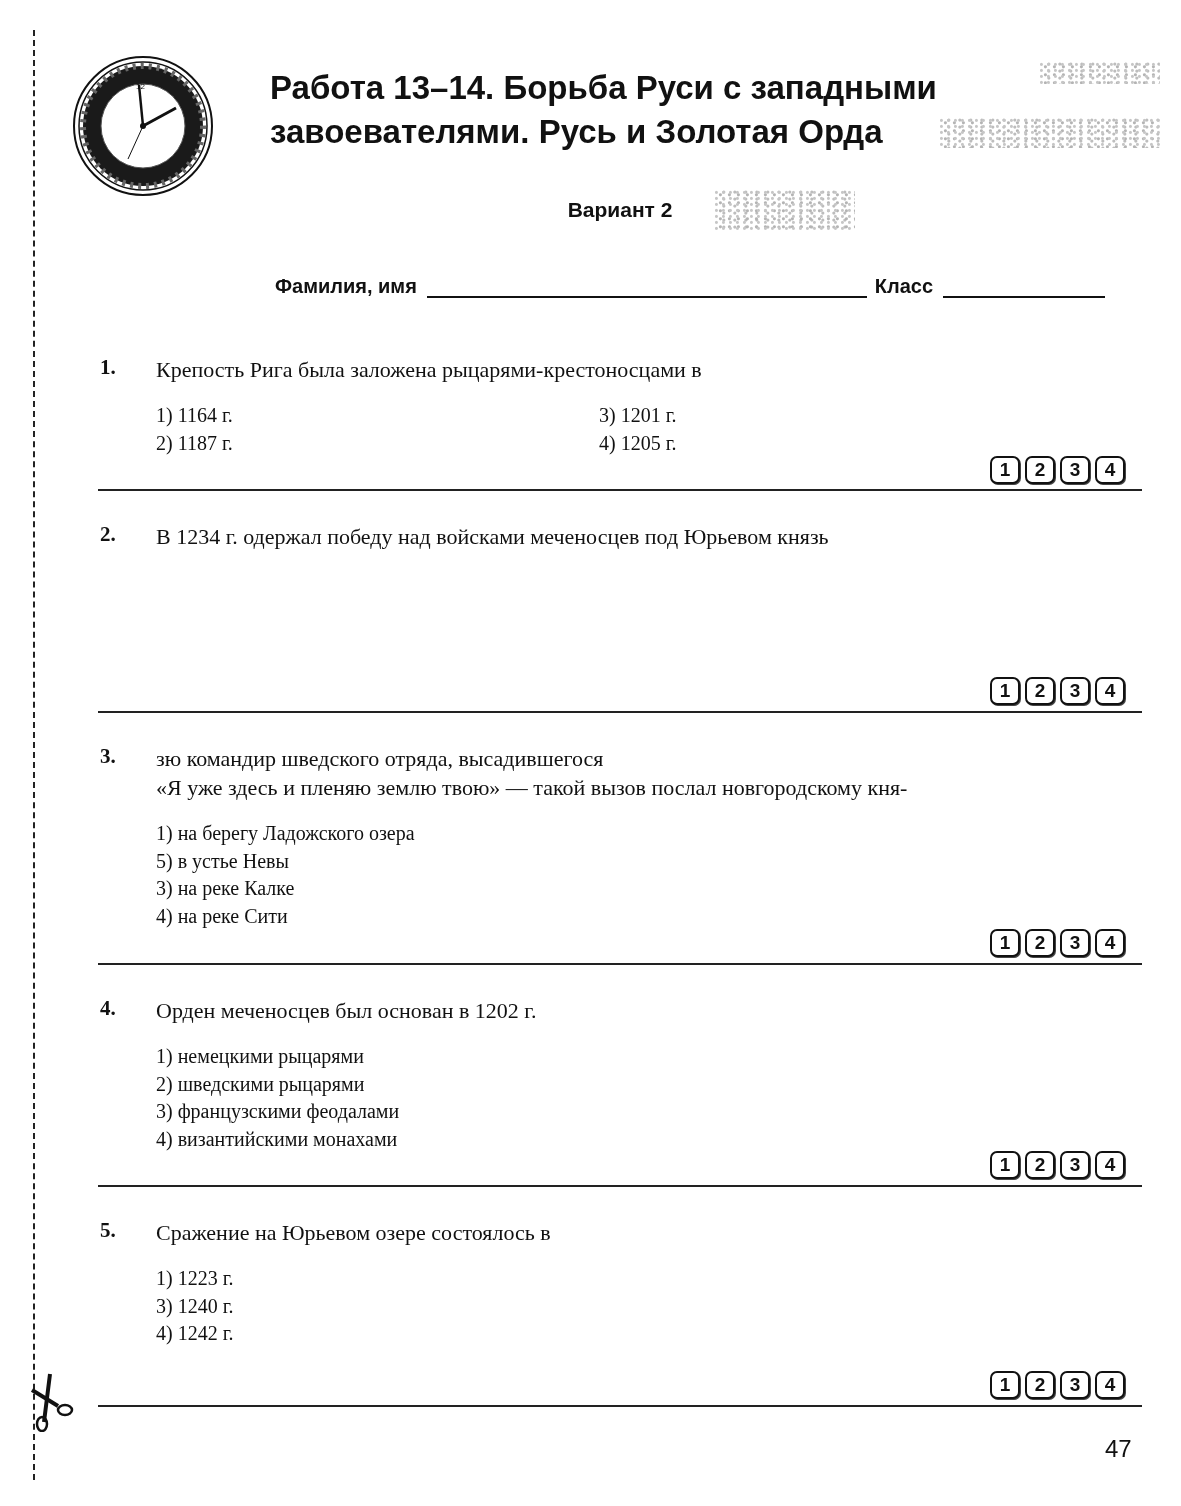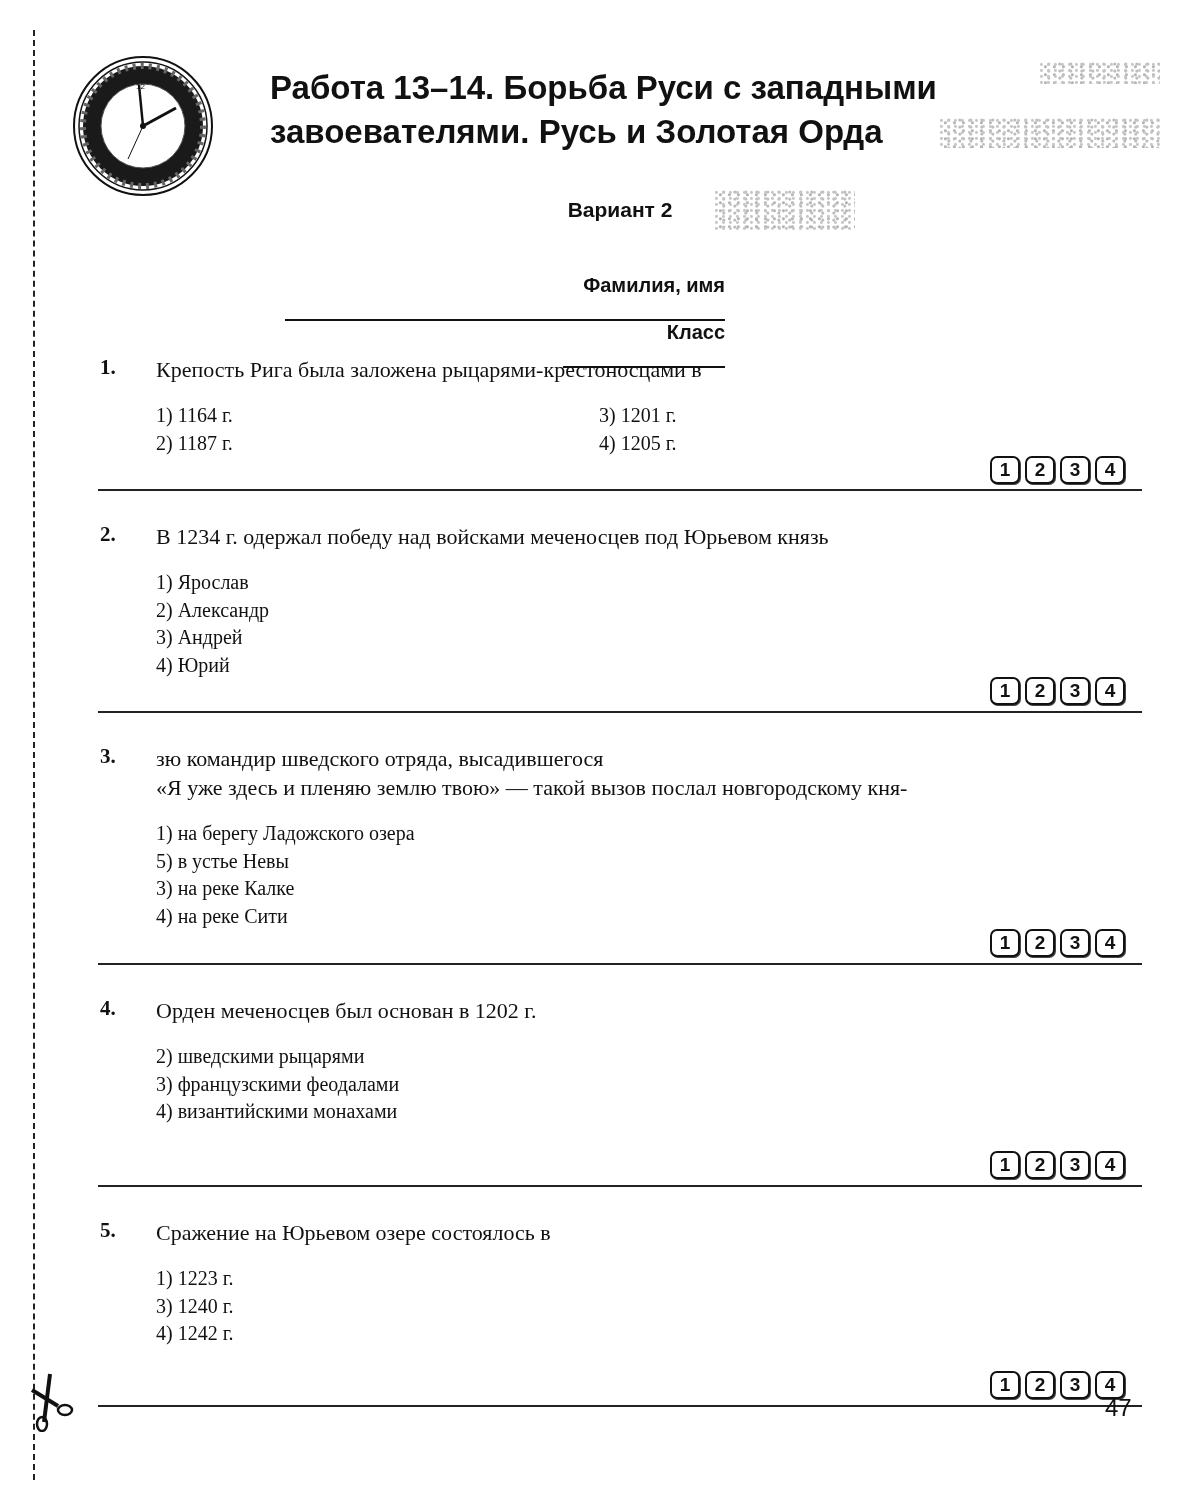--- a/index.html
+++ b/index.html
@@ -10,34 +10,34 @@
   .title { position: absolute; left: 270px; top: 66px; width: 740px; text-align: left;
            font-family: "Liberation Sans", sans-serif; font-weight: bold; font-size: 33px; line-height: 44px; }
   .speckle { position: absolute; background:
       radial-gradient(circle at 20% 40%, #999 1px, transparent 2px),
       radial-gradient(circle at 60% 60%, #777 1px, transparent 2px),
       radial-gradient(circle at 80% 30%, #888 1px, transparent 2px);
       background-size: 7px 6px, 9px 8px, 11px 7px; opacity: .55; }
   .variant { position: absolute; left: 0; width: 1240px; top: 198px; text-align: center;
              font-family: "Liberation Sans", sans-serif; font-weight: bold; font-size: 21px; }
   .name-row { position: absolute; left: 275px; top: 274px; font-family: "Liberation Sans", sans-serif;
-              font-weight: bold; font-size: 20px; display: flex; align-items: flex-end; flex-direction: column; }
+              font-weight: bold; font-size: 20px; display: flex; align-items: flex-end; }
   .blank { display: inline-block; border-bottom: 2px solid #111; height: 22px; }
   .q { position: absolute; left: 100px; width: 1040px; font-family: "Liberation Serif", serif; }
   .q-num { position: absolute; left: 0; top: 0; font-weight: bold; font-size: 21px; }
   .q-text { margin-left: 56px; font-size: 22px; line-height: 29px; }
   .opts { margin-left: 56px; margin-top: 18px; font-size: 20px; line-height: 27.5px; }
   .opts.two-col { display: grid; grid-template-columns: 443px 200px; }
   .answers { position: absolute; right: 56px; display: flex; gap: 5px; }
   .box { width: 30px; height: 28px; border: 2.5px solid #111; border-radius: 7px; box-sizing: border-box;
          display: flex; align-items: center; justify-content: center;
          font-family: "Liberation Sans", sans-serif; font-weight: bold; font-size: 19px; background: #fff;
          box-shadow: 1px 1px 0 #444; }
   .rule { position: absolute; left: 98px; width: 1044px; border-top: 2px solid #222; }
-  .page-num { position: absolute; left: 1105px; top: 1394px; font-family: "Liberation Sans", sans-serif; font-size: 24px; }
+  .page-num { position: absolute; left: 1105px; top: 1435px; font-family: "Liberation Sans", sans-serif; font-size: 24px; }
 </style>
 </head>
 <body>
 
 <div class="cutline"></div>
 <svg class="scissors" viewBox="0 0 48 60">
   <line x1="22" y1="2" x2="16" y2="50" stroke="#111" stroke-width="4"></line>
   <line x1="4" y1="18" x2="30" y2="34" stroke="#111" stroke-width="4"></line>
   <ellipse cx="14" cy="52" rx="5" ry="7" fill="none" stroke="#111" stroke-width="2.5"></ellipse>
   <ellipse cx="37" cy="38" rx="7" ry="5" fill="none" stroke="#111" stroke-width="2.5"></ellipse>
@@ -88,26 +88,20 @@
   <div class="box">1</div>
   <div class="box">2</div>
   <div class="box">3</div>
   <div class="box">4</div>
 </div>
 <div class="rule" style="top:489px;"></div>
 
 <div class="q" style="top:522px;">
   <div class="q-num">2.</div>
   <div class="q-text">В 1234 г. одержал победу над войсками меченосцев под Юрьевом князь</div>
-  <div class="opts">
-    <div>1) Ярослав</div>
-    <div>2) Александр</div>
-    <div>3) Андрей</div>
-    <div>4) Юрий</div>
-  </div>
 </div>
 <div class="answers" style="top:677px;">
   <div class="box">1</div>
   <div class="box">2</div>
   <div class="box">3</div>
   <div class="box">4</div>
 </div>
 <div class="rule" style="top:711px;"></div>
 
 <div class="q" style="top:744px;">
@@ -128,20 +122,21 @@
   <div class="box">2</div>
   <div class="box">3</div>
   <div class="box">4</div>
 </div>
 <div class="rule" style="top:963px;"></div>
 
 <div class="q" style="top:996px;">
   <div class="q-num">4.</div>
   <div class="q-text">Орден меченосцев был основан в 1202 г.</div>
   <div class="opts">
+    <div>1) немецкими рыцарями</div>
     <div>2) шведскими рыцарями</div>
     <div>3) французскими феодалами</div>
     <div>4) византийскими монахами</div>
   </div>
 </div>
 <div class="answers" style="top:1151px;">
   <div class="box">1</div>
   <div class="box">2</div>
   <div class="box">3</div>
   <div class="box">4</div>

